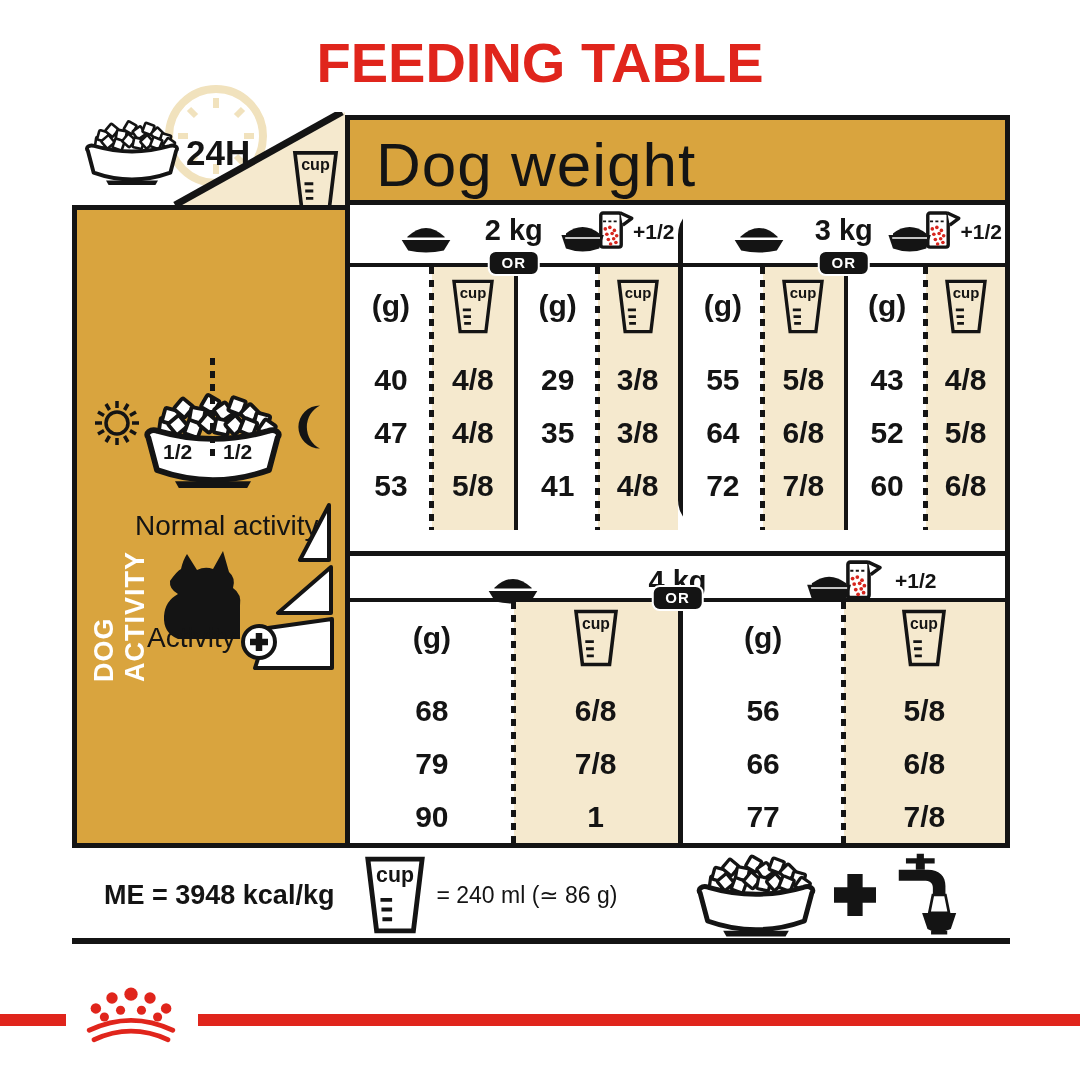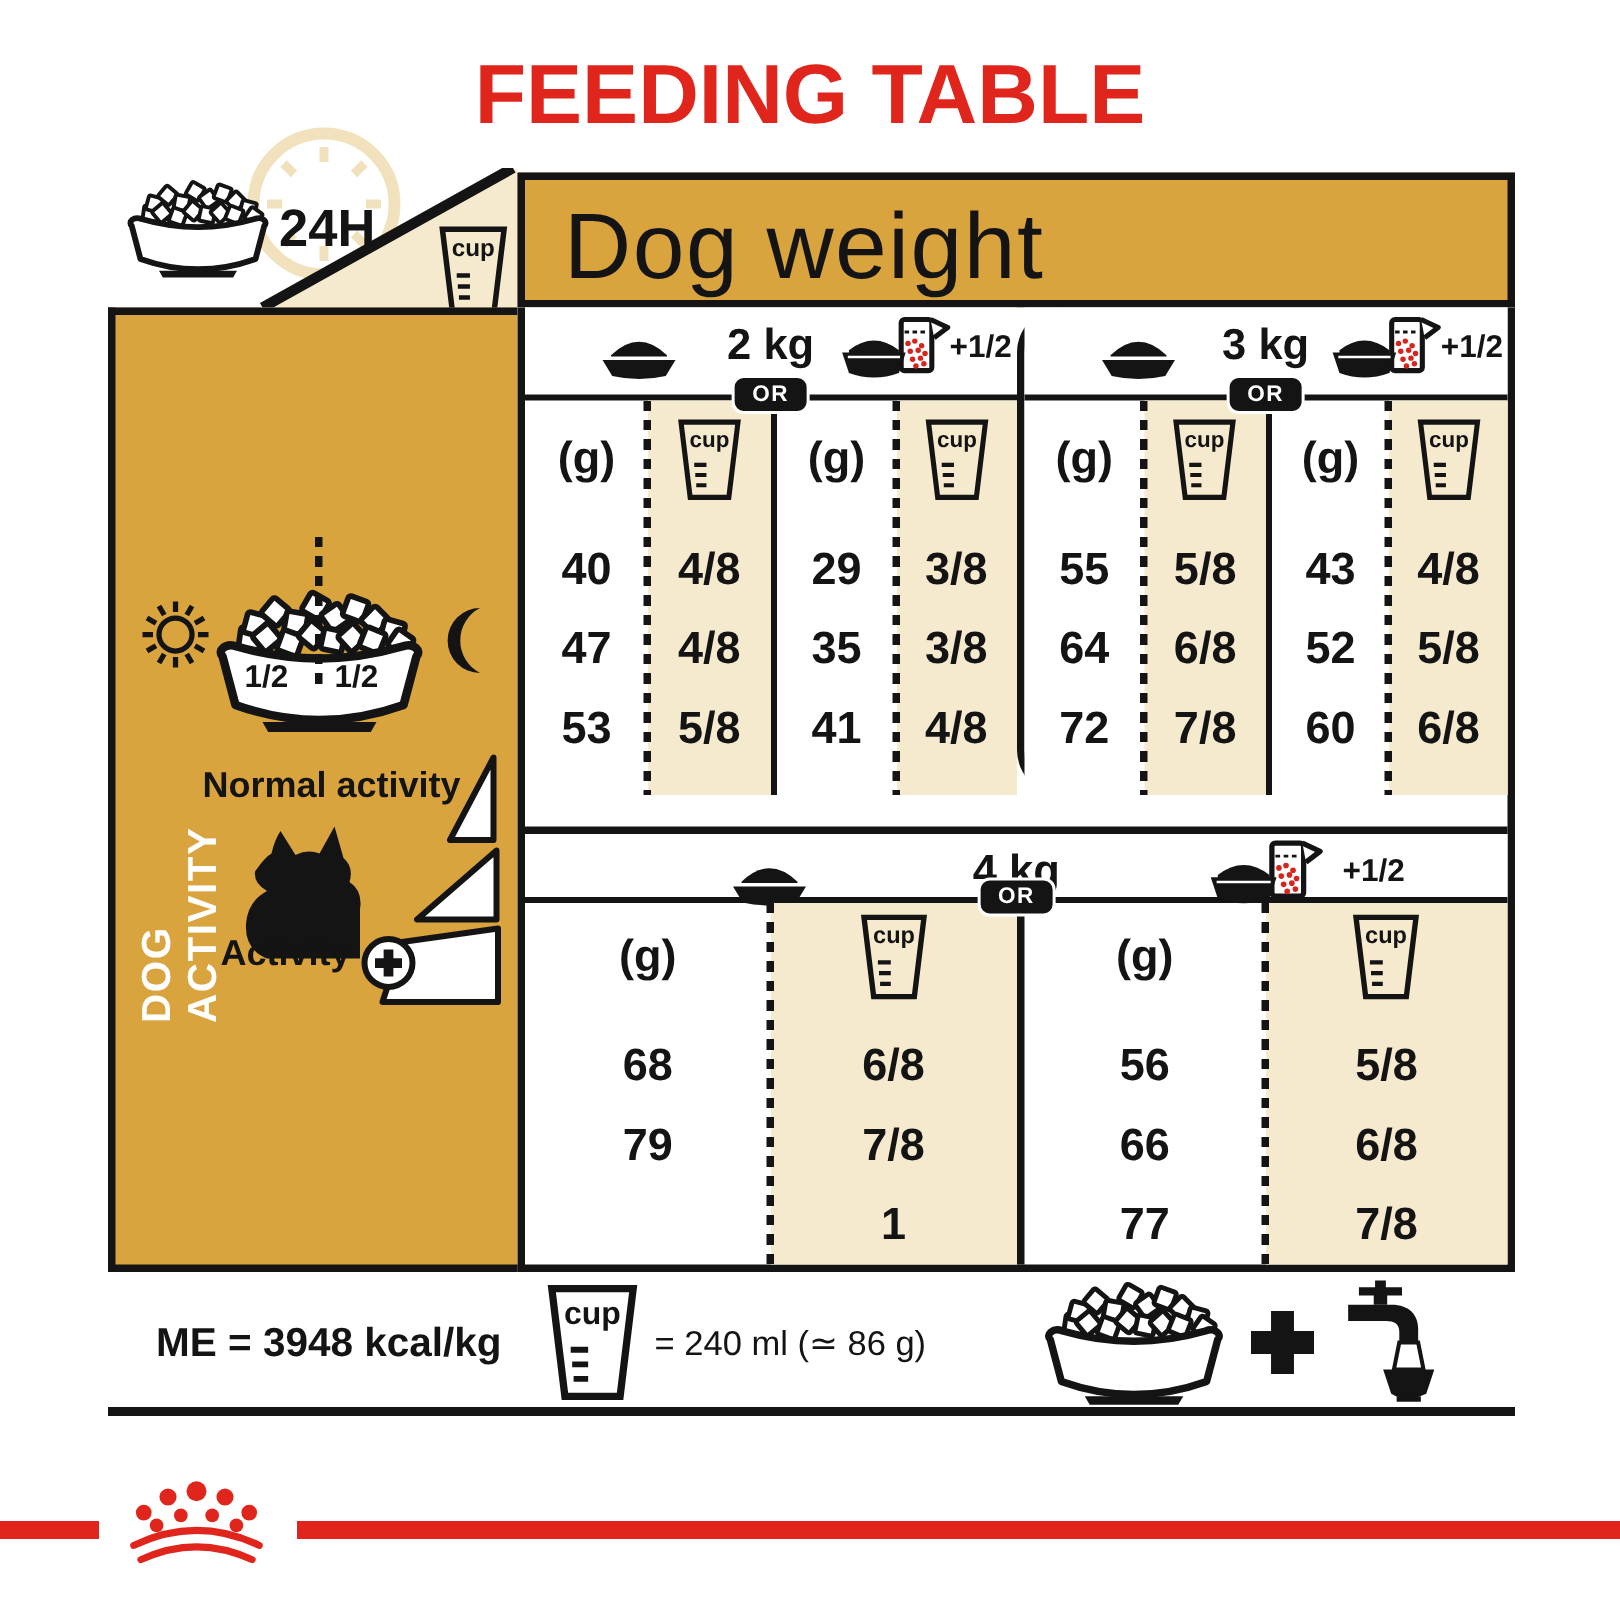--- a/index.html
+++ b/index.html
@@ -38,21 +38,21 @@
   .sidebar {
     position:absolute; left:72px; top:205px; width:273px; height:643px;
     background:#d9a43e; border:5px solid #141414; border-right:none;
   }
   .sidebar .abs { position:absolute; }
   .vtext {
     position:absolute; left:12px; top:282px; height:190px;
     writing-mode:vertical-rl; transform:rotate(180deg);
     color:#fff; font-weight:bold; font-size:27px; letter-spacing:1px;
   }
-  .side-label { position:absolute; font-weight:bold; font-size:24px; color:#141414; }
+  .side-label { position:absolute; font-weight:normal; font-size:28px; color:#141414; }
   .half-label { position:absolute; font-weight:bold; font-size:21px; color:#141414; }
   .dot-v {
     position:absolute; width:5px;
     background-image:repeating-linear-gradient(to bottom,#141414 0 7px,transparent 7px 13px);
   }
 
   
   .maingrid {
     position:absolute; left:345px; top:205px; width:665px; height:643px;
     border-left:5px solid #141414; border-right:5px solid #141414;
@@ -370,20 +370,21 @@
             <use href="#sym-bowl-pouch"></use>
           </svg>
         <div class="plus-half">+1/2</div>
       </div>
       <div class="body2">
         <div class="half2">
           <div class="gcol">
             <div class="colhead">(g)</div>
             <div class="cell">68</div>
             <div class="cell">79</div>
+            <div class="cell">90</div>
           </div>
           <div class="cupcol">
             <div class="colhead">
               <svg class="cup-sm" viewBox="0 0 64 84">
                   <use href="#sym-cup"></use>
                 </svg>
             </div>
             <div class="cell">6/8</div>
             <div class="cell">7/8</div>
             <div class="cell">1</div>

